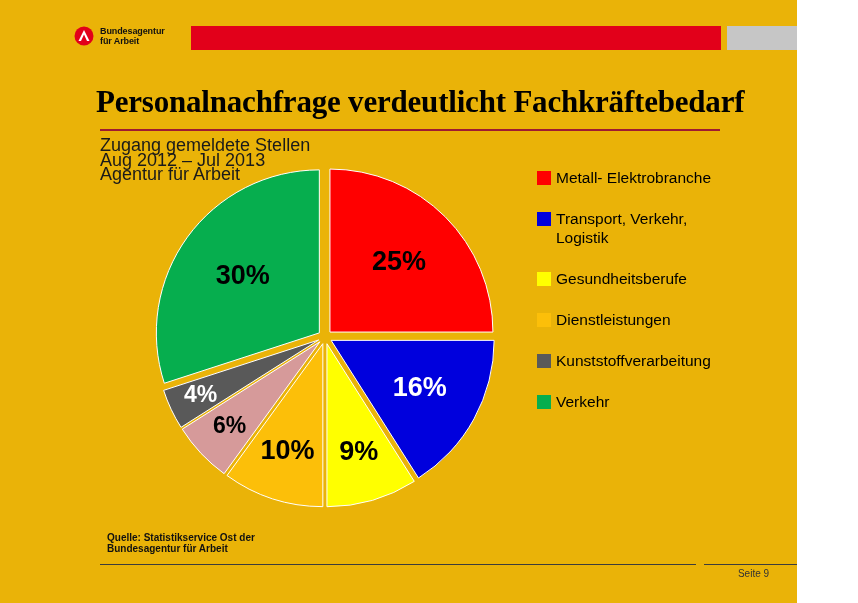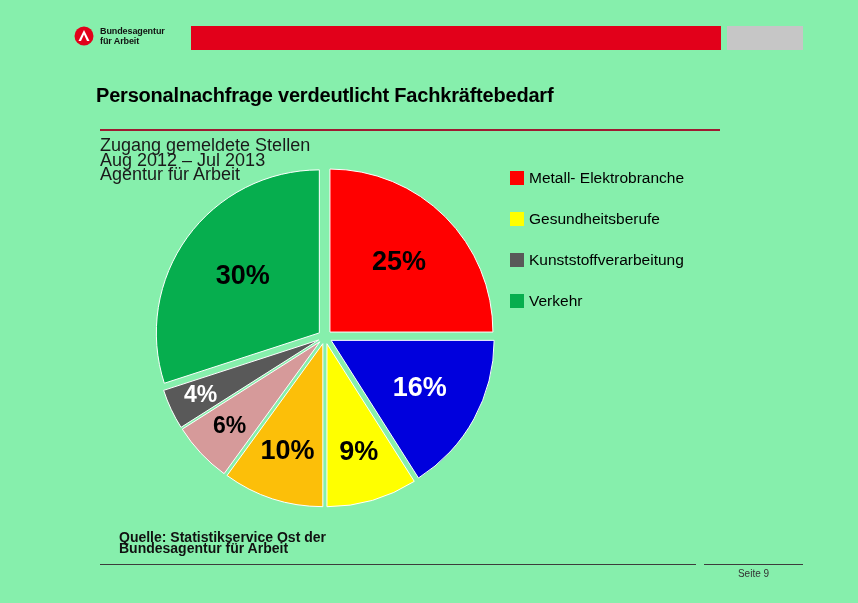--- a/index.html
+++ b/index.html
@@ -5,23 +5,23 @@
   html, body {
     margin: 0;
     padding: 0;
     background: #ffffff;
   }
   body {
     font-family: "Liberation Sans", sans-serif;
   }
   #slide {
     position: relative;
-    width: 858px;
+    width: 797px;
     height: 603px;
-    background: #86efac;
+    background: #eab308;
     overflow: hidden;
   }
 
   
   #header-logo {
     position: absolute;
     left: 74px;
     top: 26px;
     display: flex;
     align-items: center;
@@ -58,25 +58,26 @@
     height: 24px;
     background: #c6c6c6;
   }
 
   
   #page-title {
     position: absolute;
     left: 96px;
     top: 84px;
     width: 700px;
-    font-size: 20px;
+    font-size: 31px;
     font-weight: bold;
     color: #000000;
     letter-spacing: -0.2px;
     white-space: nowrap;
+    font-family: Liberation Serif, serif;
   }
   #title-rule {
     position: absolute;
     left: 100px;
     top: 129px;
     width: 620px;
     height: 2px;
     background: #9e1b32;
   }
 
@@ -107,21 +108,21 @@
     text-anchor: middle;
     dominant-baseline: middle;
   }
   .slice-label-sm {
     font-size: 23px;
   }
 
   
   #chart-legend {
     position: absolute;
-    left: 510px;
+    left: 537px;
     top: 168px;
     width: 300px;
   }
   .legend-item {
     display: flex;
     align-items: flex-start;
     margin-bottom: 22px;
   }
   .legend-swatch {
     width: 14px;
@@ -135,26 +136,25 @@
     line-height: 19px;
     color: #000000;
     white-space: pre-line;
   }
 
   
   #source-note {
     position: absolute;
     left: 107px;
     top: 532px;
-    font-size: 14px;
+    font-size: 10px;
     font-weight: bold;
     line-height: 11px;
     color: #111111;
     white-space: pre-line;
-    margin-left: 12px;
   }
   #footer-rule-left {
     position: absolute;
     left: 100px;
     top: 564px;
     width: 596px;
     height: 1px;
     background: #3c3c3c;
   }
   #footer-rule-right {
@@ -222,22 +222,31 @@
         </g>
     </svg>
   </div>
 
   <div id="chart-legend">
       <div class="legend-item">
         <span class="legend-swatch" style="background: rgb(255, 0, 0);"></span>
         <span class="legend-label">Metall- Elektrobranche</span>
       </div>
       <div class="legend-item">
+        <span class="legend-swatch" style="background: rgb(0, 0, 221);"></span>
+        <span class="legend-label">Transport, Verkehr,
+Logistik</span>
+      </div>
+      <div class="legend-item">
         <span class="legend-swatch" style="background: rgb(255, 255, 0);"></span>
         <span class="legend-label">Gesundheitsberufe</span>
+      </div>
+      <div class="legend-item">
+        <span class="legend-swatch" style="background: rgb(252, 191, 9);"></span>
+        <span class="legend-label">Dienstleistungen</span>
       </div>
       <div class="legend-item">
         <span class="legend-swatch" style="background: rgb(89, 89, 89);"></span>
         <span class="legend-label">Kunststoffverarbeitung</span>
       </div>
       <div class="legend-item">
         <span class="legend-swatch" style="background: rgb(6, 174, 78);"></span>
         <span class="legend-label">Verkehr</span>
       </div>
     </div>

